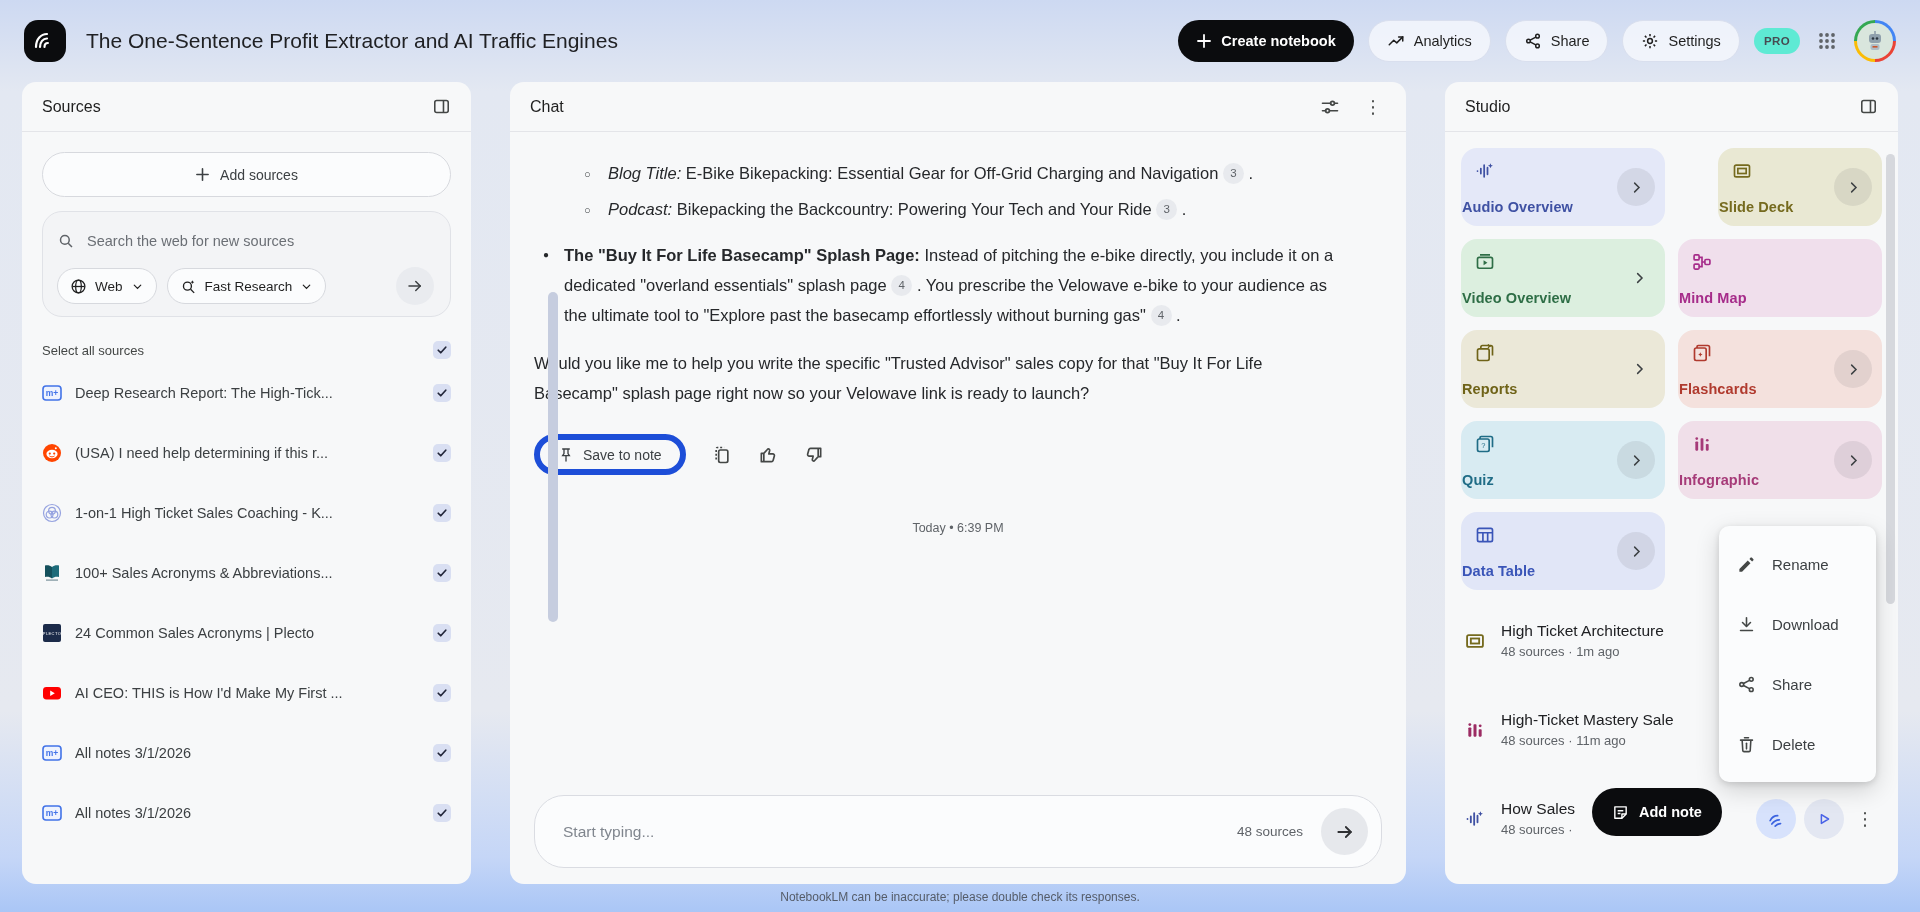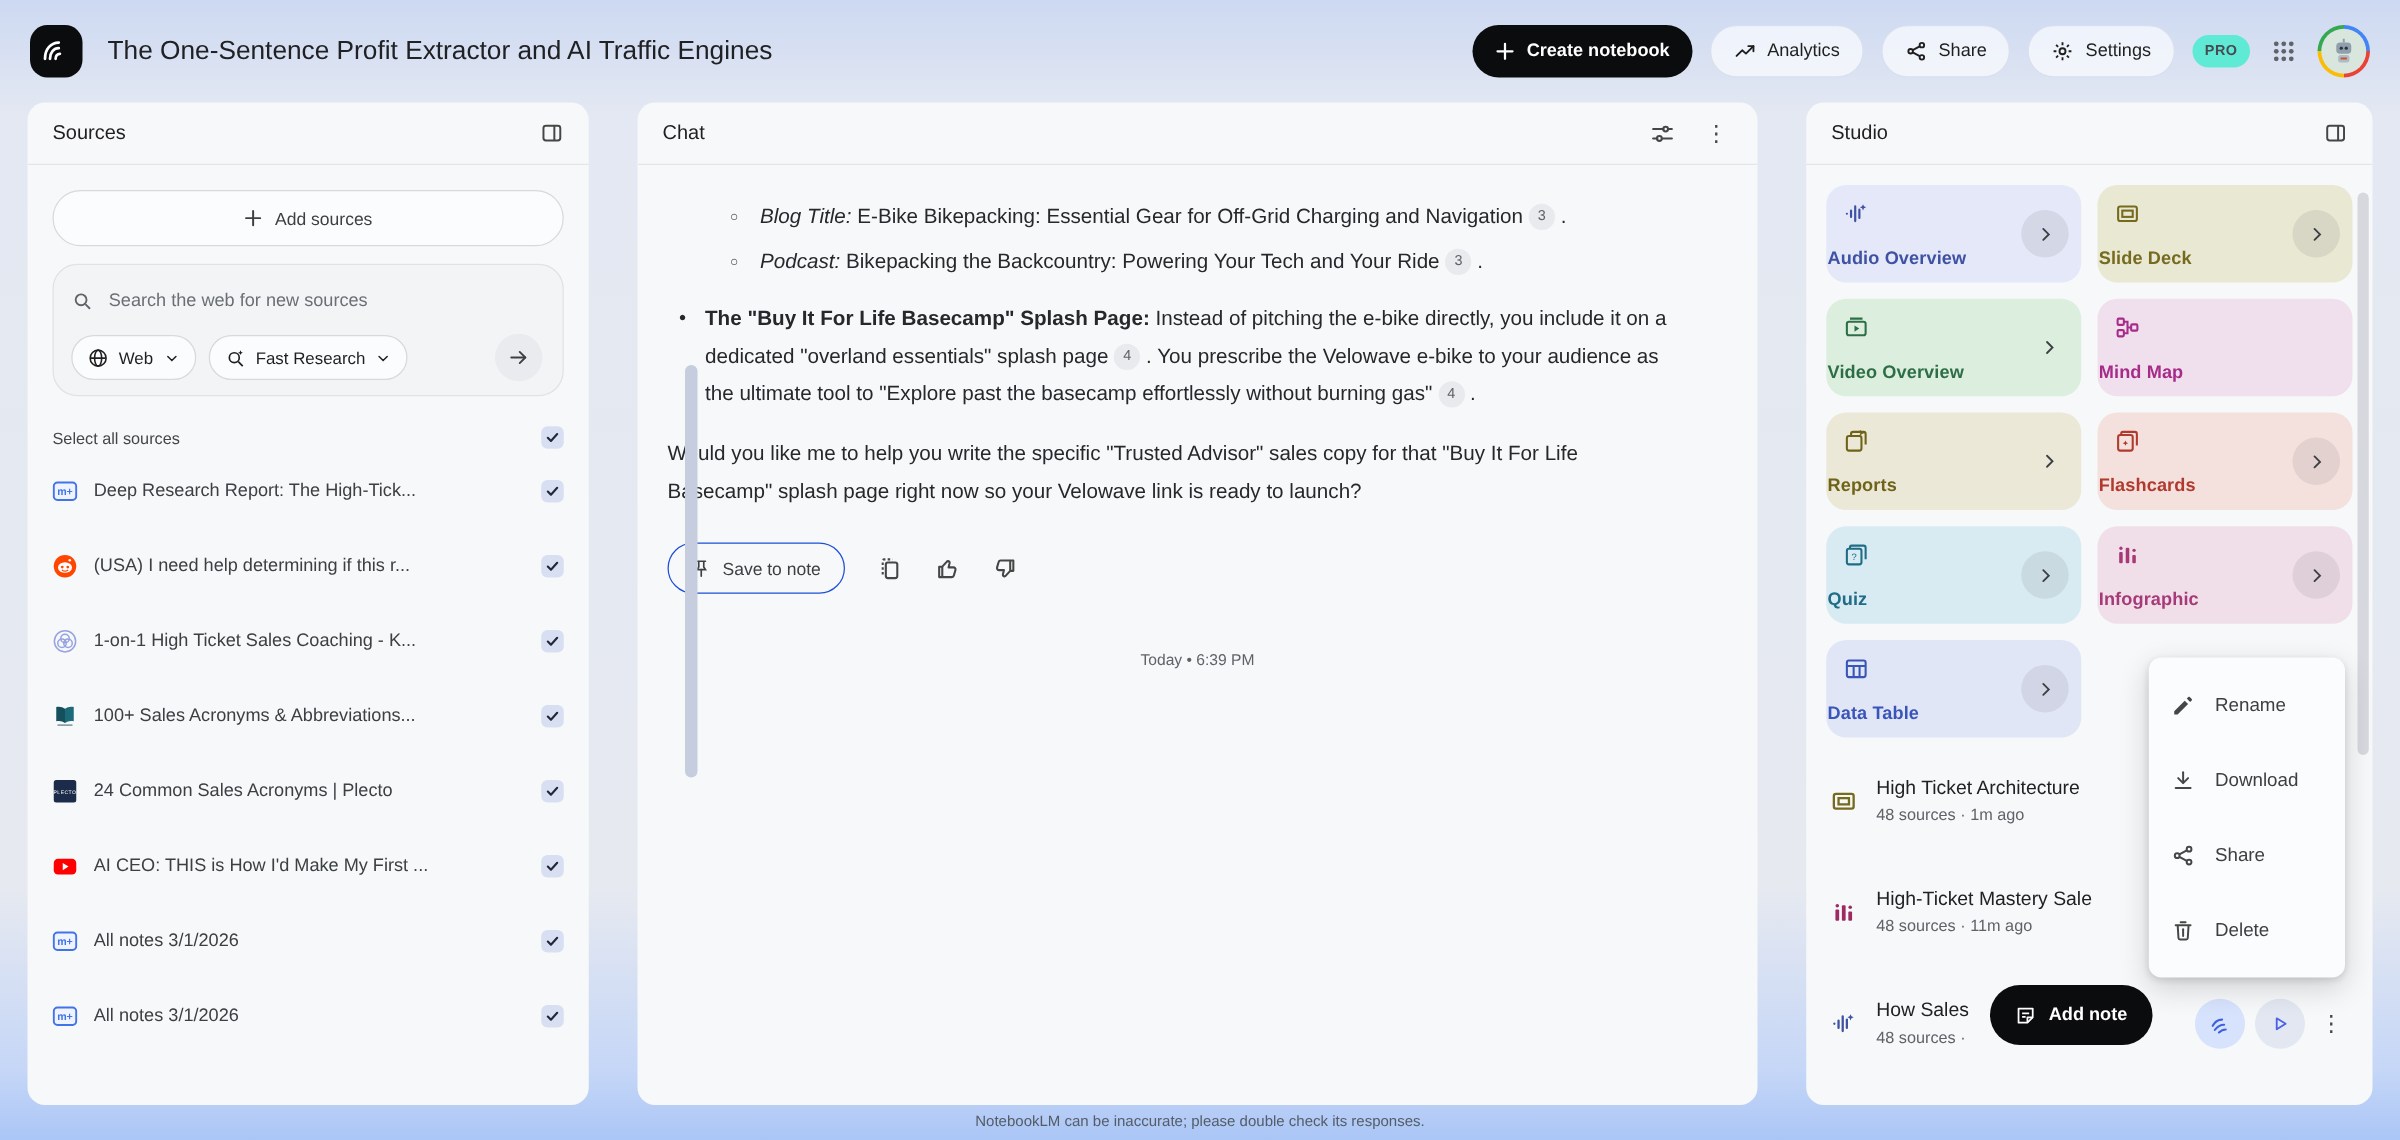--- a/index.html
+++ b/index.html
@@ -55,21 +55,21 @@
   ul.sub-list > li { position:relative; padding-left:27px; margin-bottom:6px; }
   ul.sub-list > li::before { content:"○"; position:absolute; left:3px; top:1px; font-size:11px; color:#3c4043; }
   ul.main-list { list-style:none; margin-top:16px; }
   ul.main-list > li { position:relative; padding-left:30px; margin-bottom:18px; }
   ul.main-list > li::before { content:"●"; position:absolute; left:9px; top:0px; font-size:10px; color:#26282b; }
   .lead-i { font-style:italic; }
   .lead-b { font-weight:bold; }
   .cite { display:inline-flex; align-items:center; justify-content:center; min-width:21px; height:21px; padding:0 5px; border-radius:11px; background:#e8eaee; color:#5f6368; font-size:11.5px; vertical-align:2px; cursor:pointer; }
   .closing { margin-top:14px; }
   .resp-actions { display:flex; align-items:center; gap:26px; margin:26px 0 0 24px; }
-  .save-note-btn { height:41px; border:1px solid #1d4ed8; border-radius:21px; background:transparent; display:inline-flex; align-items:center; gap:9px; padding:0 18px; font-size:14px; color:#3c4043; cursor:pointer; }
+  .save-note-btn { height:41px; border:6px solid #1d4ed8; border-radius:21px; background:transparent; display:inline-flex; align-items:center; gap:9px; padding:0 18px; font-size:14px; color:#3c4043; cursor:pointer; }
   .chat-ts { text-align:center; font-size:12.5px; color:#5f6368; margin-top:46px; }
   .input-bar { margin:14px 24px 16px; height:73px; border:1.5px solid #dadce2; border-radius:30px; background:#fbfcfd; display:flex; align-items:center; padding:0 13px 0 28px; flex:0 0 auto; }
   .input-ph { flex:1 1 auto; font-size:15.5px; color:#80868e; }
   .src-count { font-size:13.5px; color:#5f6368; margin-right:18px; white-space:nowrap; }
   .send-circle { width:47px; height:47px; border-radius:50%; background:#e6e8ec; display:flex; align-items:center; justify-content:center; color:#2f3033; cursor:pointer; }
   .disclaimer { text-align:center; font-size:12px; color:#555c68; margin-top:6px; }
 
   
   .tiles { display:grid; grid-template-columns:1fr 1fr; gap:13px; margin:16px 16px 0; }
   .tile { height:78px; border-radius:16px; position:relative; padding:13px 14px; cursor:pointer; }
@@ -459,20 +459,30 @@
           <span class="icon-btn">
             <svg width="20" height="20" viewBox="0 0 24 24" fill="none" stroke="#444746" stroke-width="2" stroke-linejoin="round" transform="rotate(180)">
                 <path d="M7 10v10H4V10h3zm0 10h9.2c.9 0 1.7-.6 1.9-1.5l1.5-5.2c.4-1.3-.6-2.6-1.9-2.6H13l1-4.1c.2-1-.5-1.9-1.5-1.9-.5 0-1 .3-1.3.7L7 10"></path>
               </svg>
           </span>
         </div>
 
         <div class="chat-ts">Today • 6:39 PM</div>
       </div>
 
+      <div class="input-bar">
+        <span class="input-ph">Start typing...</span>
+        <span class="src-count">48 sources</span>
+        <span class="send-circle">
+          <svg width="20" height="20" viewBox="0 0 24 24" fill="none" stroke="#2f3033" stroke-width="2.2" stroke-linecap="round" stroke-linejoin="round">
+              <path d="M4 12h15"></path>
+              <polyline points="13 6 19 12 13 18"></polyline>
+            </svg>
+        </span>
+      </div>
     </section>
 
     <section class="panel panel-studio">
       <div class="panel-head">
         <span class="panel-title">Studio</span>
         <span class="icon-btn">
           <svg width="19" height="19" viewBox="0 0 24 24" fill="none" stroke="#444746" stroke-width="2">
               <rect x="3.5" y="4.5" width="17" height="15" rx="2.5"></rect>
               <path d="M14.5 4.5v15"></path>
             </svg>
@@ -488,21 +498,21 @@
                 <path d="M18.5 2.8l.9 2.1 2.1.9-2.1.9-.9 2.1-.9-2.1-2.1-.9 2.1-.9z" fill="currentColor" stroke="none"></path>
               </svg></span>
           <span class="tile-label">Audio Overview</span>
           <span class="tile-chevron-circle">
               <svg width="15" height="15" viewBox="0 0 24 24" fill="none" stroke="#3c4043" stroke-width="2.4" stroke-linecap="round">
                 <polyline points="9 5 16 12 9 19"></polyline>
               </svg>
             </span>
         </div>
 
-        <div class="tile" style="background: rgb(233, 232, 211); color: rgb(117, 106, 30);">
+        <div class="tile" style="background: rgb(233, 232, 211); color: rgb(117, 106, 30); margin-left: 40px;">
           <span><svg width="20" height="20" viewBox="0 0 24 24" fill="none" stroke="currentColor" stroke-width="2">
                 <rect x="3" y="5" width="18" height="14" rx="2"></rect>
                 <rect x="7" y="9" width="10" height="6"></rect>
               </svg></span>
           <span class="tile-label">Slide Deck</span>
           <span class="tile-chevron-circle">
               <svg width="15" height="15" viewBox="0 0 24 24" fill="none" stroke="#3c4043" stroke-width="2.4" stroke-linecap="round">
                 <polyline points="9 5 16 12 9 19"></polyline>
               </svg>
             </span>

